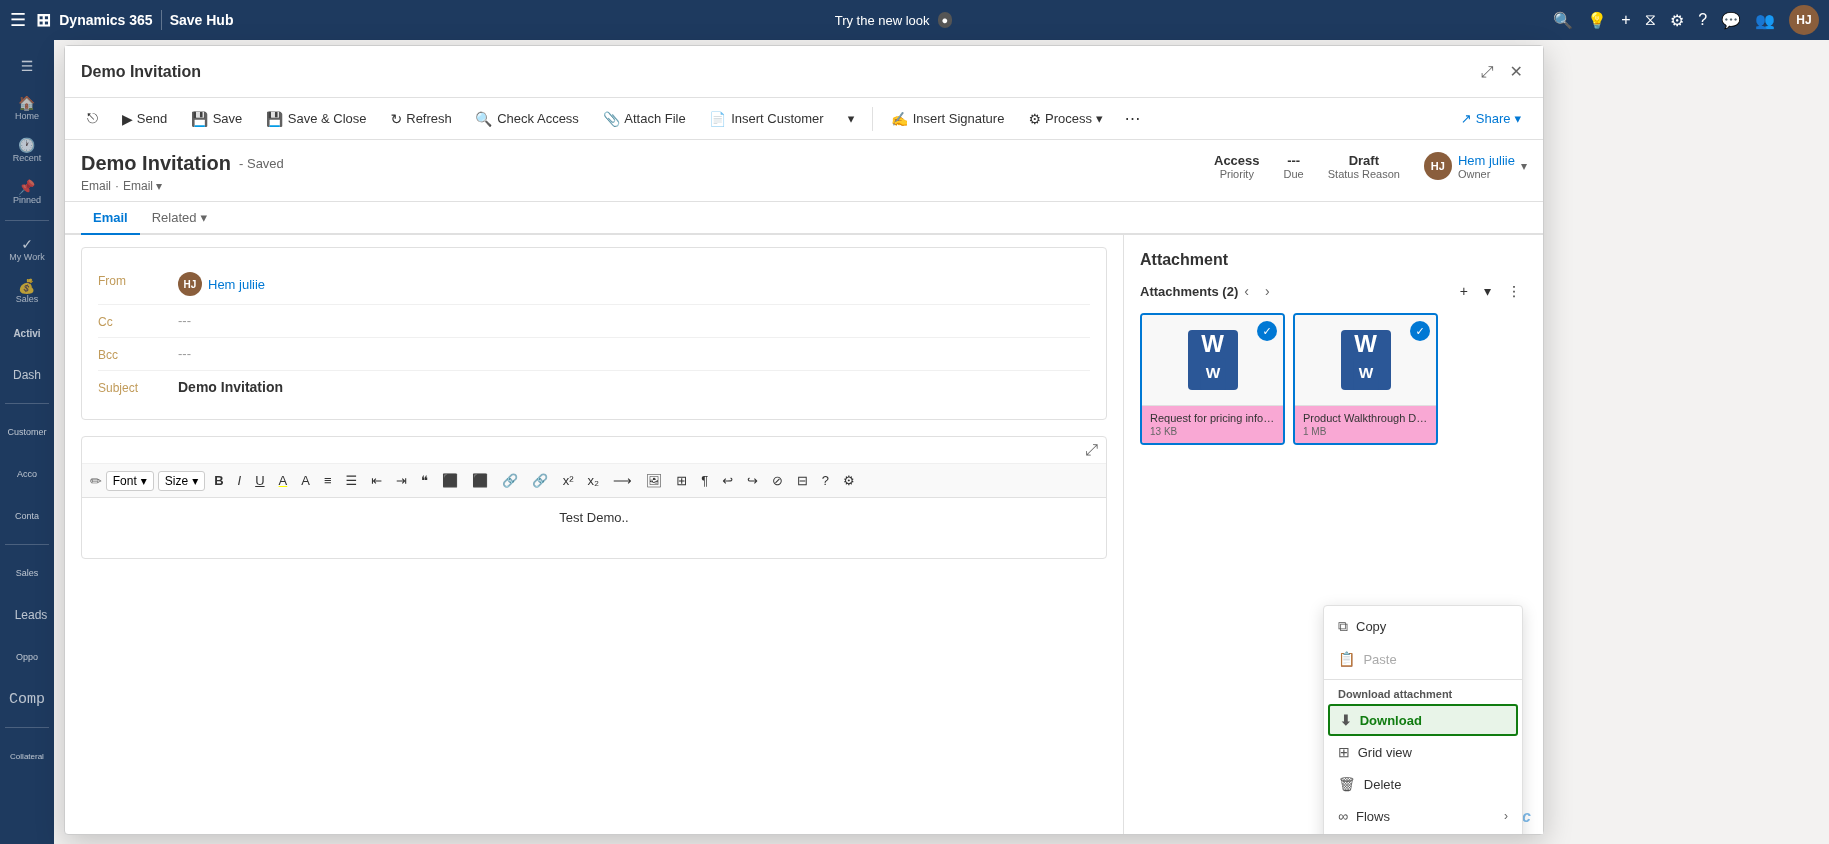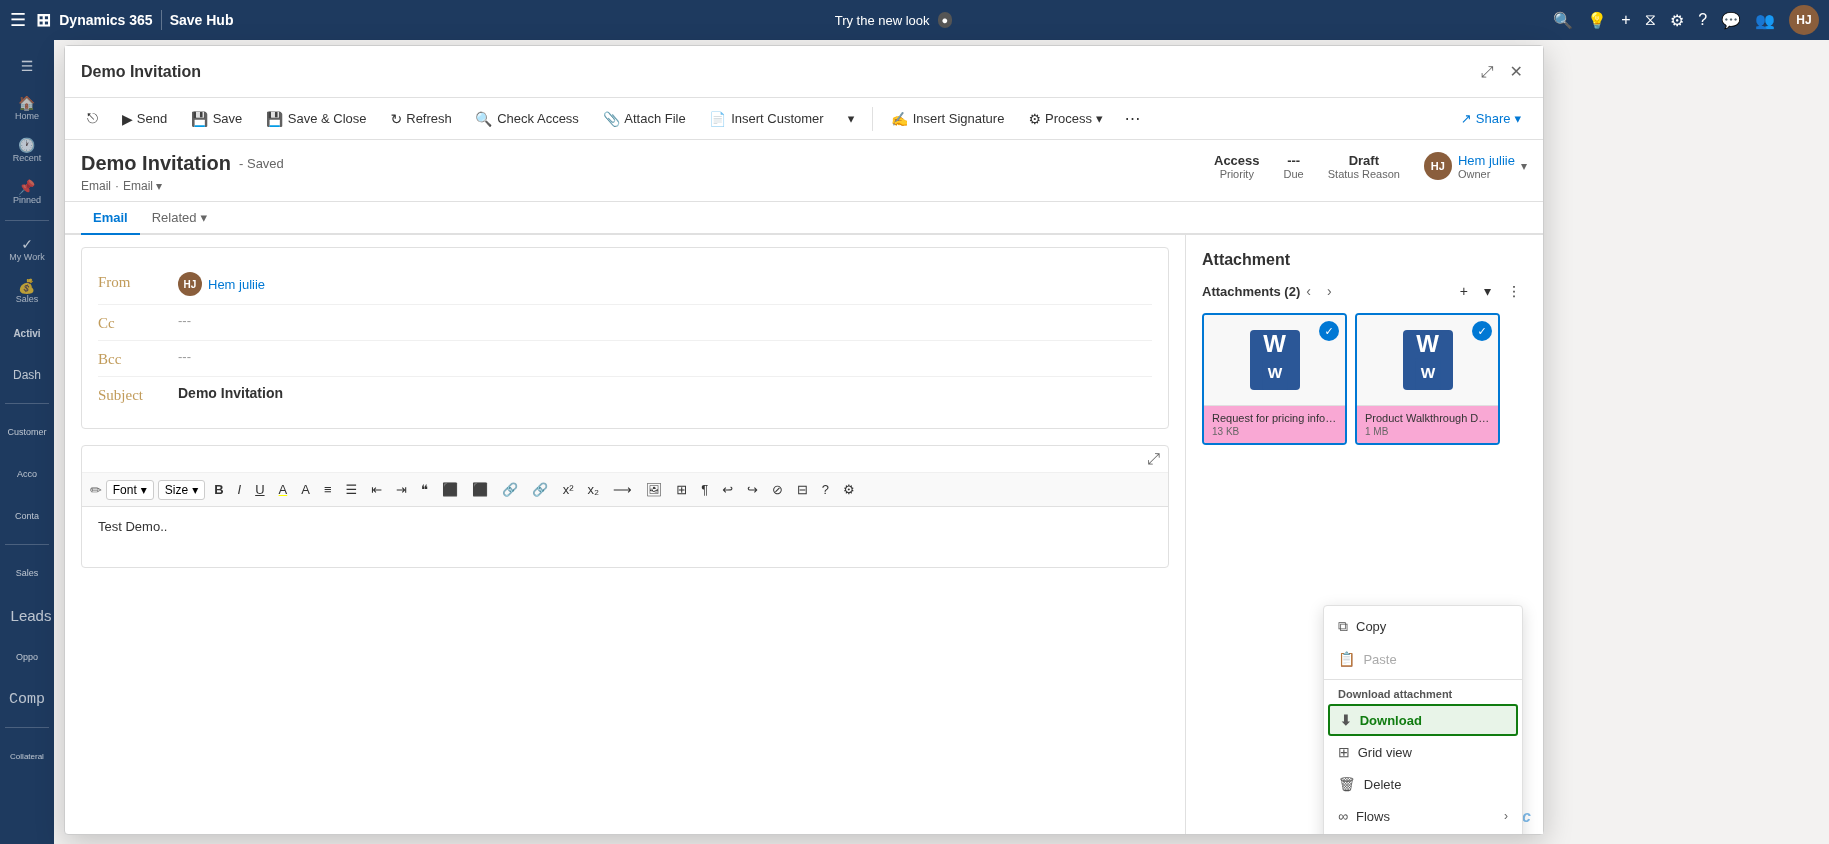--- a/index.html
+++ b/index.html
@@ -52,41 +52,41 @@
     .status-value { font-size: 13px; font-weight: 600; color: #333; }
     .status-label { font-size: 11px; color: #666; }
 
     
     .tabs { display: flex; gap: 0; padding: 0 16px; border-bottom: 2px solid #e0e0e0; background: #fff; }
     .tab { padding: 8px 12px; cursor: pointer; font-size: 13px; color: #666; border-bottom: 2px solid transparent; margin-bottom: -2px; display: flex; align-items: center; gap: 4px; }
     .tab.active { color: #0078d4; border-bottom-color: #0078d4; font-weight: 600; }
     .form-section { background: #fff; border: 1px solid #e0e0e0; border-radius: 4px; padding: 16px; margin-bottom: 16px; }
     .form-field { display: flex; align-items: flex-start; padding: 8px 0; border-bottom: 1px solid #f0f0f0; }
     .form-field:last-child { border-bottom: none; }
-    .field-label { width: 80px; min-width: 80px; color: #c19b5a; font-size: 15px; padding-top: 2px; font-family: Liberation Serif, serif; }
+    .field-label { width: 80px; min-width: 80px; color: #c19b5a; font-size: 12px; padding-top: 2px; }
     .field-value { flex: 1; display: flex; align-items: center; gap: 6px; color: #333; font-size: 13px; }
     .field-avatar { width: 24px; height: 24px; border-radius: 50%; background: #8a5e3c; color: white; display: flex; align-items: center; justify-content: center; font-size: 10px; font-weight: 600; }
     .field-icon { color: #0078d4; font-size: 14px; }
     .field-dashes { color: #999; }
     .subject-value { font-weight: 700; font-size: 14px; }
 
     
     .editor-container { background: #fff; border: 1px solid #e0e0e0; border-radius: 4px; margin: 0 16px 16px; }
     .editor-expand { display: flex; justify-content: flex-end; padding: 4px 8px; border-bottom: 1px solid #f0f0f0; }
     .editor-expand-btn { background: none; border: none; cursor: pointer; color: #666; font-size: 16px; }
     .editor-toolbar { display: flex; align-items: center; gap: 4px; padding: 6px 8px; border-bottom: 1px solid #e0e0e0; flex-wrap: wrap; background: #f9f9f9; }
     .editor-btn { background: none; border: none; cursor: pointer; padding: 3px 5px; color: #333; font-size: 13px; border-radius: 2px; }
     .editor-btn.bold { font-weight: 700; }
     .editor-btn.italic { font-style: italic; }
     .editor-btn.underline { text-decoration: underline; }
     .font-selector { display: flex; align-items: center; gap: 4px; background: #fff; border: 1px solid #ccc; border-radius: 3px; padding: 2px 6px; cursor: pointer; font-size: 12px; }
-    .editor-content { padding: 12px 16px; min-height: 60px; color: #333; font-size: 13px; }
-
-    
-    .right-panel { width: 358px; border-left: 1px solid #e0e0e0; background: #fff; padding: 16px; overflow-y: auto; position: relative; }
+    .editor-content { padding: 12px 16px; min-height: 60px; color: #333; font-size: 13px; text-align: center; }
+
+    
+    .right-panel { width: 420px; border-left: 1px solid #e0e0e0; background: #fff; padding: 16px; overflow-y: auto; position: relative; }
     .panel-title { font-size: 16px; font-weight: 600; color: #333; margin-bottom: 12px; }
     .attachment-header { display: flex; align-items: center; justify-content: space-between; margin-bottom: 12px; }
     .attachment-count { font-size: 13px; font-weight: 600; color: #333; }
     .attachment-nav { display: flex; align-items: center; gap: 4px; }
     .attachment-nav-btn { background: none; border: none; cursor: pointer; color: #666; font-size: 14px; padding: 2px 6px; border-radius: 2px; }
     .attachment-actions { display: flex; gap: 4px; margin-left: auto; }
     .attachment-action-btn { background: none; border: none; cursor: pointer; color: #333; font-size: 14px; padding: 2px 6px; }
 
     
     .attachment-grid { display: flex; gap: 8px; flex-wrap: wrap; }
@@ -190,21 +190,21 @@
       <span style="font-size:9px;">Acco</span>
     </div>
     <div class="sidebar-icon" style="flex-direction:column;">
       <span style="font-size:9px;">Conta</span>
     </div>
     <div style="height:1px; width:80%; background:rgba(255,255,255,0.2); margin:4px 0;"></div>
     <div class="sidebar-icon" style="flex-direction:column;">
       <span style="font-size:9px;">Sales</span>
     </div>
     <div class="sidebar-icon" style="flex-direction:column;">
-      <span style="font-size:15px;margin-left:8px;">Leads</span>
+      <span style="font-size:12px;margin-left:8px;">Leads</span>
     </div>
     <div class="sidebar-icon" style="flex-direction:column;">
       <span style="font-size:9px;">Oppo</span>
     </div>
     <div class="sidebar-icon" style="flex-direction:column;">
       <span style="font-size:15px;font-family:Liberation Mono, monospace;">Comp</span>
     </div>
     <div style="height:1px; width:80%; background:rgba(255,255,255,0.2); margin:4px 0;"></div>
     <div class="sidebar-icon" style="flex-direction:column;">
       <span style="font-size:8px;">Collateral</span>

